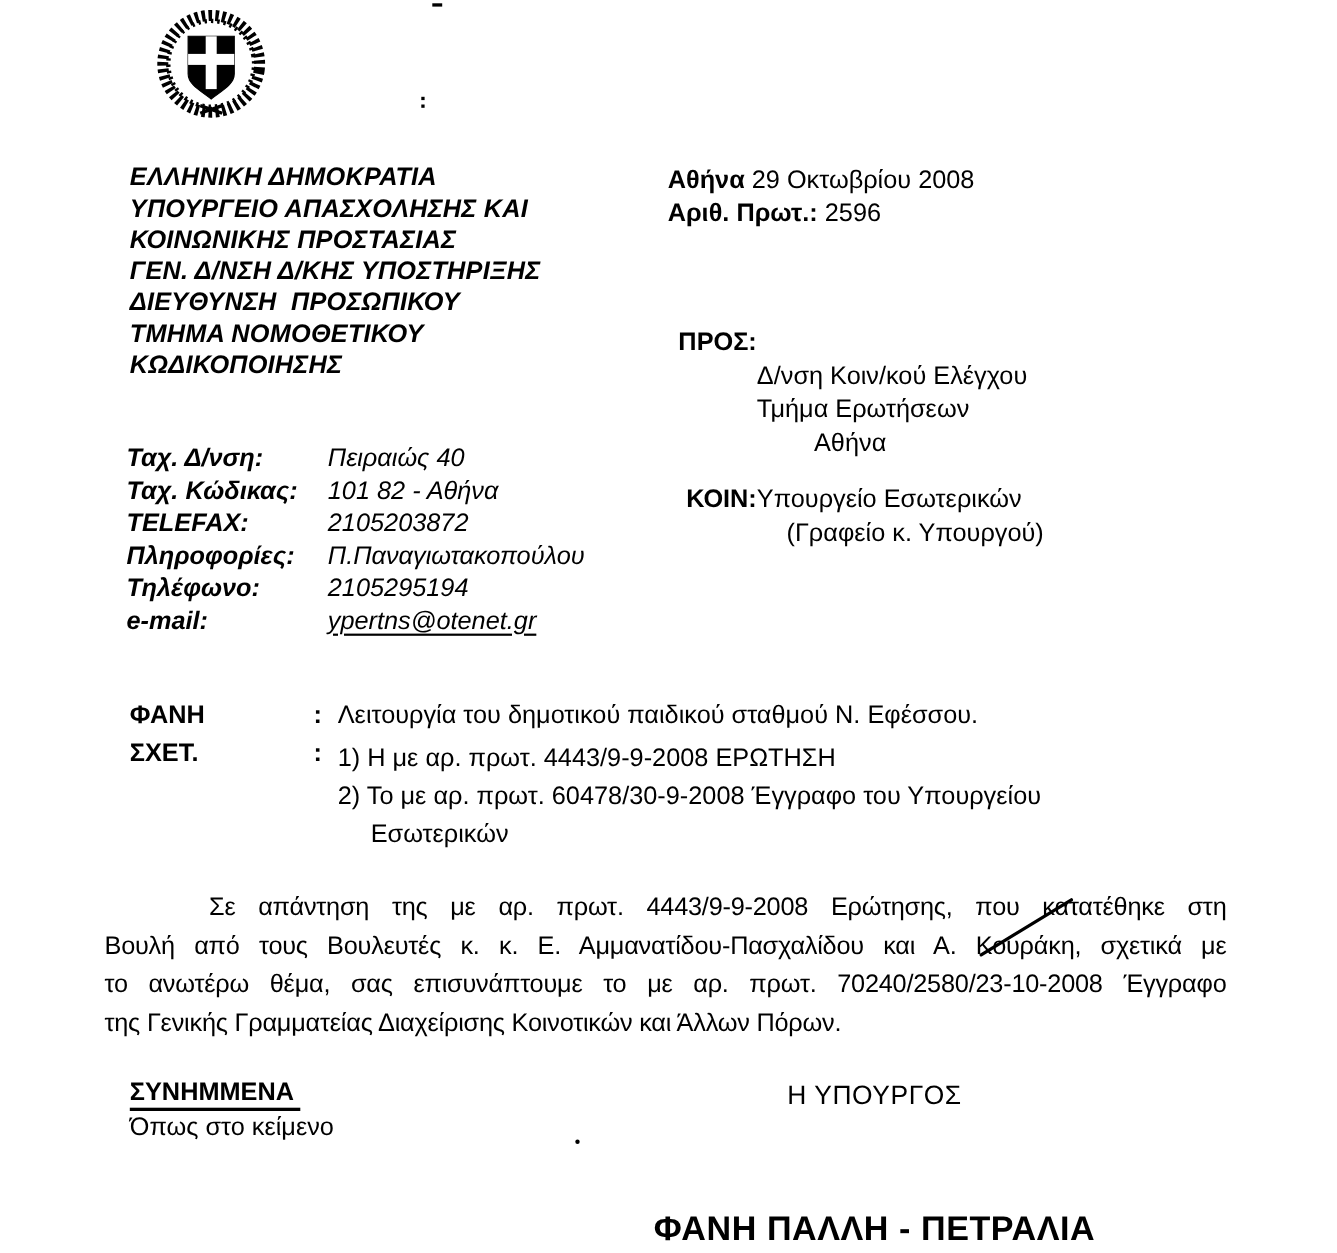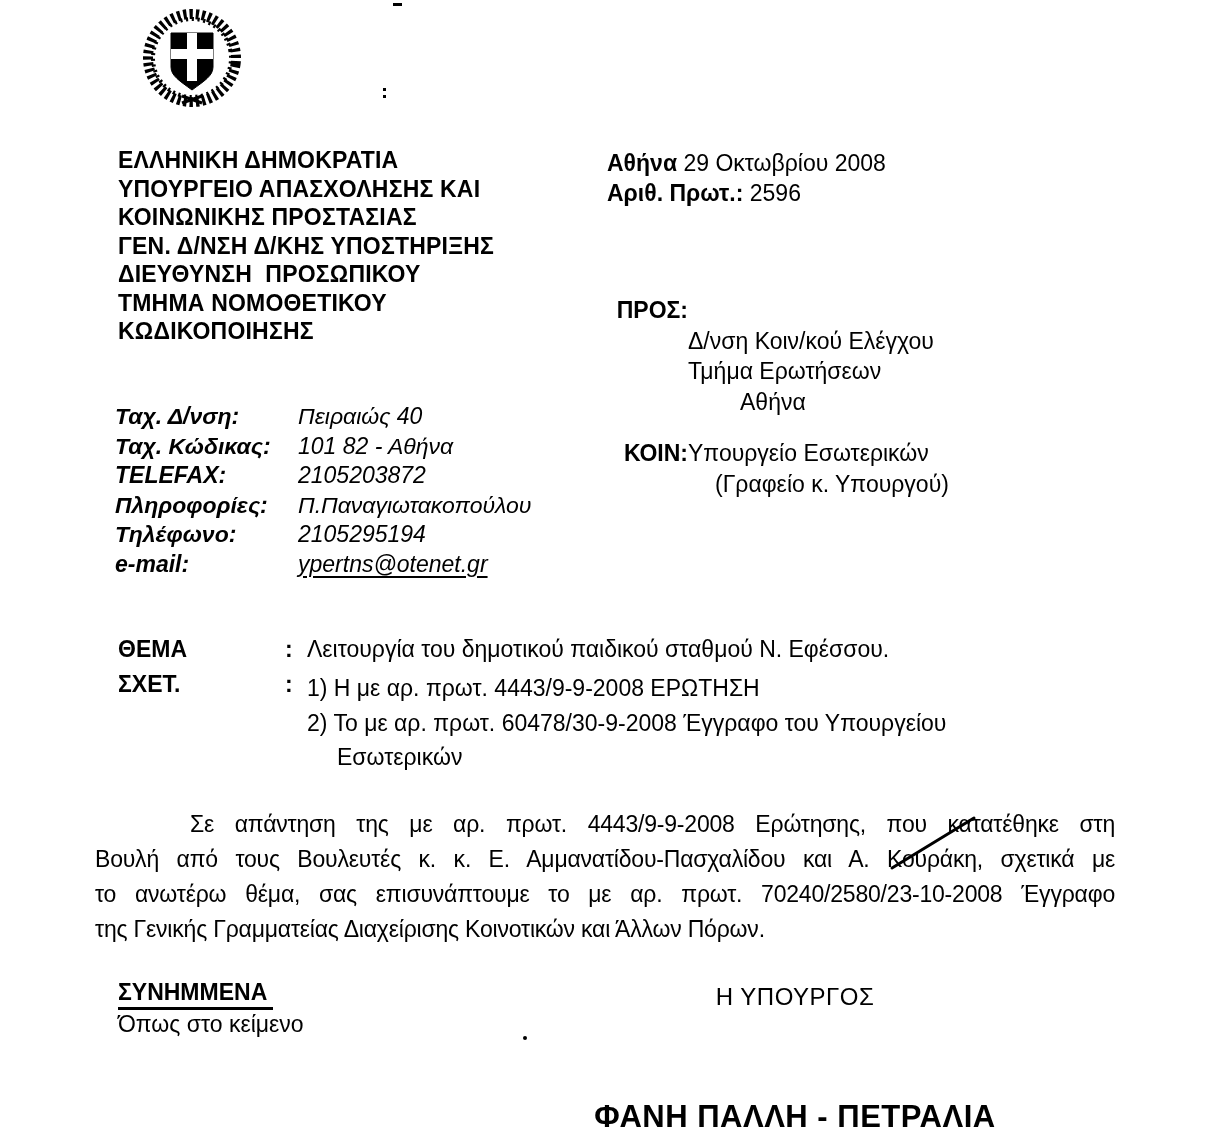--- a/index.html
+++ b/index.html
@@ -6,21 +6,21 @@
   body {
     width: 1215px; height: 1139px;
     background: #ffffff;
     font-family: "Liberation Sans", "DejaVu Sans", sans-serif;
     color: #000;
     position: relative;
     overflow: hidden;
   }
   .abs { position: absolute; }
   .b { font-weight: bold; }
-  .pre { white-space: pre; }
+  .pre { white-space: pre; font-style: italic; }
 
   
   .emblem { left: 138px; top: 4px; width: 108px; height: 108px; }
 
   
   .ministry { left: 118px; top: 146px; font-size: 23px; font-weight: bold; line-height: 28.5px; letter-spacing: 0.2px; }
 
   
   .meta { left: 607px; top: 148px; font-size: 23px; line-height: 30px; }
 
@@ -158,21 +158,21 @@
   <div class="contact-row">
     <span class="contact-label">Τηλέφωνο:</span>
     <span>2105295194</span>
   </div>
   <div class="contact-row">
     <span class="contact-label">e-mail:</span>
     <span class="email-underline">ypertns@otenet.gr</span>
   </div>
 </div>
 
-<div class="abs sub-label">ΘΕΜΑ</div>
+<div class="abs sub-label">ΦΑΝΗ</div>
 <div class="abs sub-colon">:</div>
 <div class="abs sub-text">Λειτουργία του δημοτικού παιδικού σταθμού Ν. Εφέσσου.</div>
 
 <div class="abs ref-label">ΣΧΕΤ.</div>
 <div class="abs ref-colon">:</div>
 <div class="abs ref-lines">
   <div>1) Η με αρ. πρωτ. 4443/9-9-2008 ΕΡΩΤΗΣΗ</div>
   <div>2) Το με αρ. πρωτ. 60478/30-9-2008 Έγγραφο του Υπουργείου</div>
   <div class="ref-cont">Εσωτερικών</div>
 </div>

